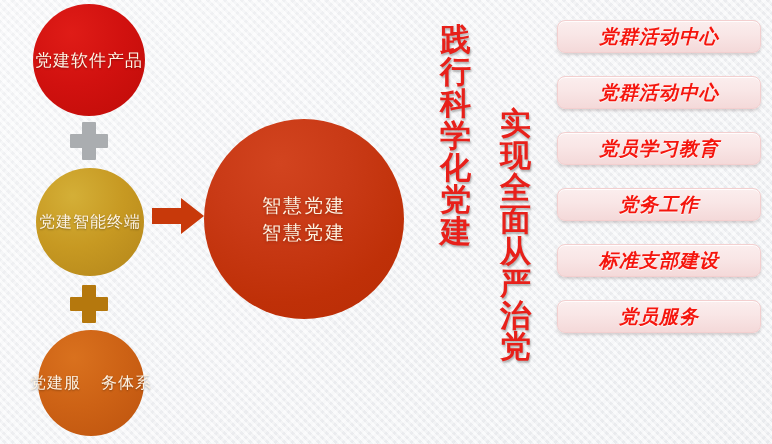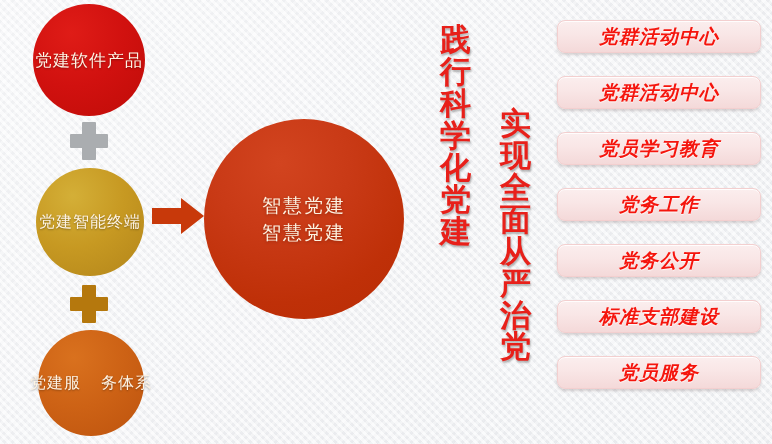--- a/index.html
+++ b/index.html
@@ -215,23 +215,20 @@
     <div class="module-btn">
       <span class="label">党群活动中心</span>
     </div>
     <div class="module-btn">
       <span class="label">党员学习教育</span>
     </div>
     <div class="module-btn">
       <span class="label">党务工作</span>
     </div>
     <div class="module-btn">
-      <span class="label">党务公开</span>
-    </div>
-    <div class="module-btn">
       <span class="label">标准支部建设</span>
     </div>
     <div class="module-btn">
       <span class="label">党员服务</span>
     </div>
   </div>
 
 </div>
 
 </body></html>

